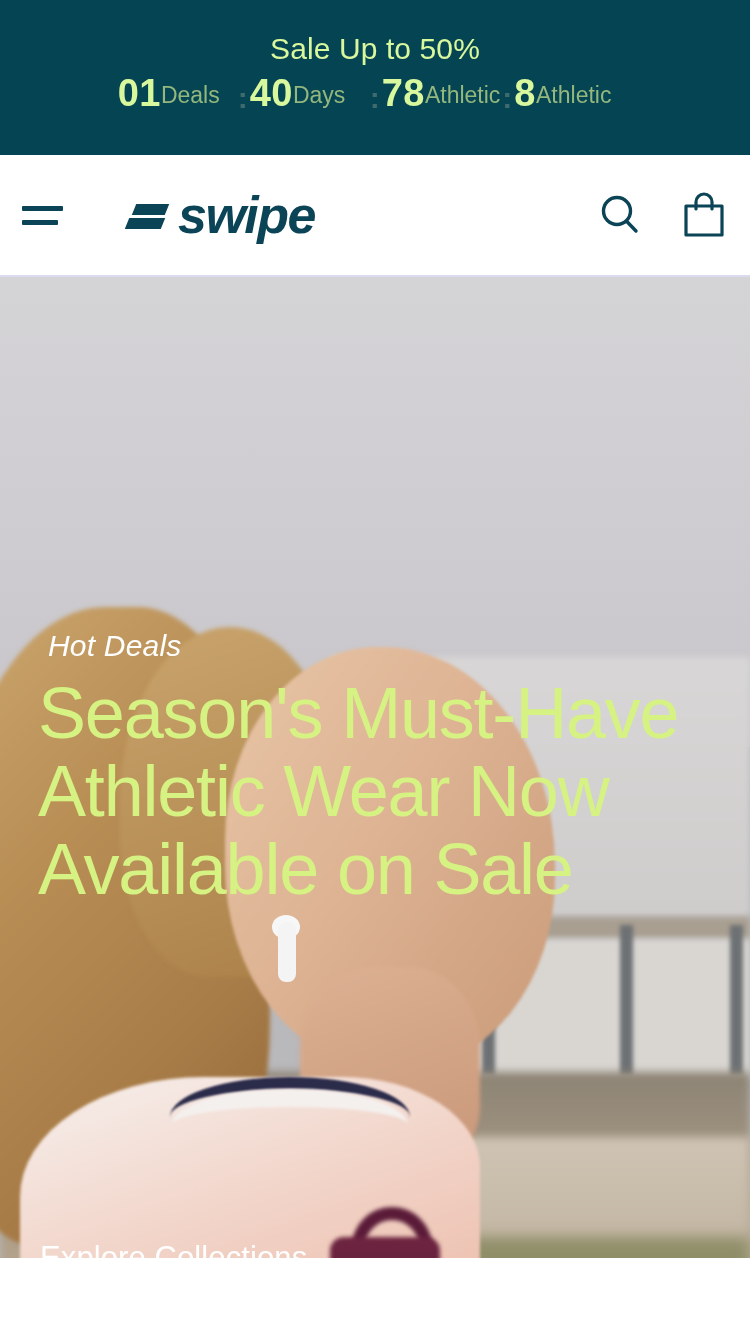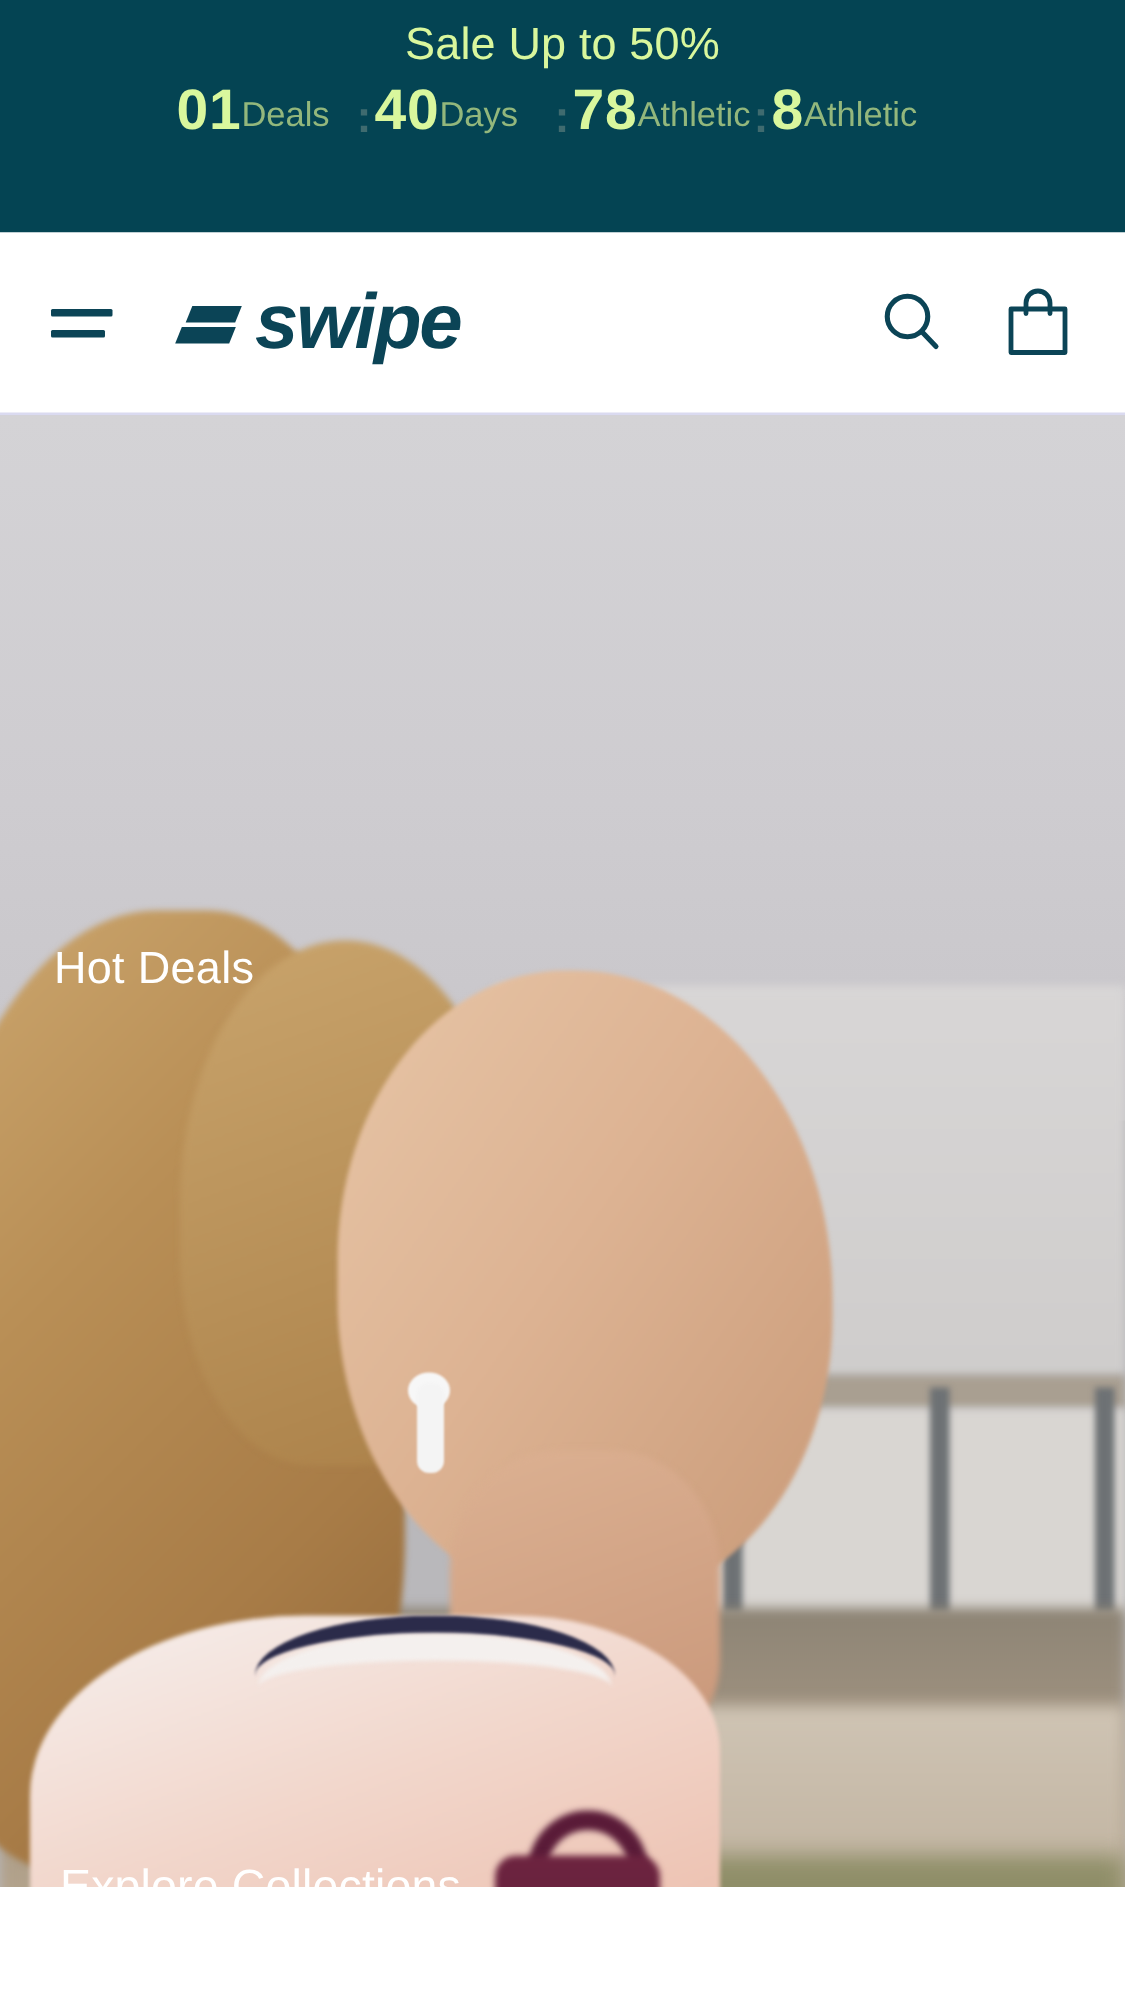--- a/index.html
+++ b/index.html
@@ -12,21 +12,21 @@
   }
   .phone { position:relative; width:750px; height:1334px; background:#fff; overflow:hidden; }
 
   
   .announce {
     position:relative;
     width:750px; height:155px;
     background:#044453;
     display:flex; flex-direction:column;
     align-items:center; justify-content:flex-start;
-    padding-top:13px;
+    padding-top:32px;
   }
   .announce-title {
     color:#d9f79d;
     font-size:30px;
     font-weight:400;
     letter-spacing:.1px;
     line-height:1.1;
   }
   .countdown {
     margin-top:9px;
@@ -62,21 +62,22 @@
     text-align:center;
   }
 
   
   .header {
     position:relative;
     width:750px; height:122px;
     background:#ffffff;
     border-bottom:2px solid #dadaf0;
     display:flex; align-items:center;
-    padding:0 34px;
+    padding:0 22px;
+    gap:20px;
   }
   .hamburger {
     width:44px; height:30px;
     display:flex; flex-direction:column;
     justify-content:center; gap:9px;
     cursor:pointer;
     flex:0 0 auto;
   }
   .hamburger i { display:block; height:5px; background:#0b4456; border-radius:1px; }
   .hamburger i:nth-child(1) { width:41px; }
@@ -207,22 +208,22 @@
     filter:blur(2px);
   }
   .bottle-handle {
     position:absolute; left:352px; top:930px; width:80px; height:80px;
     border:13px solid #5a1b38; border-radius:50%;
     filter:blur(2px);
   }
 
   .hero-content { position:absolute; left:0; top:0; width:750px; height:100%; }
   .eyebrow {
-    position:absolute; left:36px; top:352px;
-    color:#ffffff; font-size:30px; font-weight:400; letter-spacing:.2px;
+    position:absolute; left:48px; top:352px;
+    color:#ffffff; font-size:30px; font-weight:400; letter-spacing:.2px;font-style:italic;
   }
   .headline {
     position:absolute; left:38px; top:397px; width:690px;
     color:#d5f282;
     font-size:72px;
     font-weight:400;
     line-height:78px;
     letter-spacing:-1.2px;
   }
 
@@ -336,20 +337,21 @@
       <div class="shirt"></div>
       <div class="collar"></div>
       <div class="collar-w"></div>
 
       <div class="bottle-handle"></div>
       <div class="bottle"></div>
     </div>
 
     <div class="hero-content">
       <div class="eyebrow">Hot Deals</div>
+      <div class="headline">Season's Must-Have Athletic Wear Now Available on Sale</div>
 
       <div class="collections">
         <div class="collections-title">Explore Collections</div>
 
       </div>
     </div>
 
     <div class="hero-bottom-fade"></div>
   </div>
 

